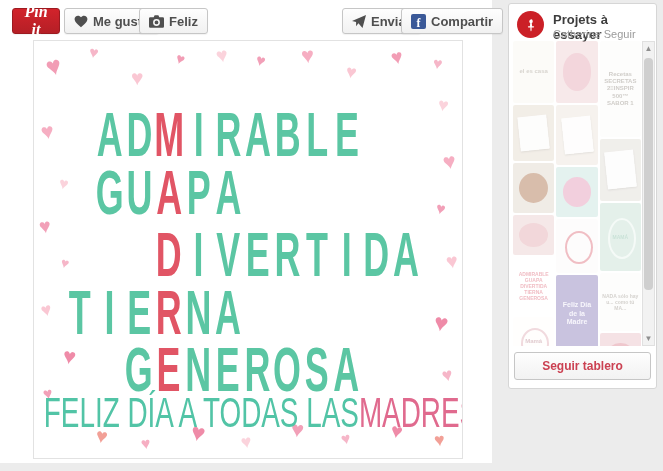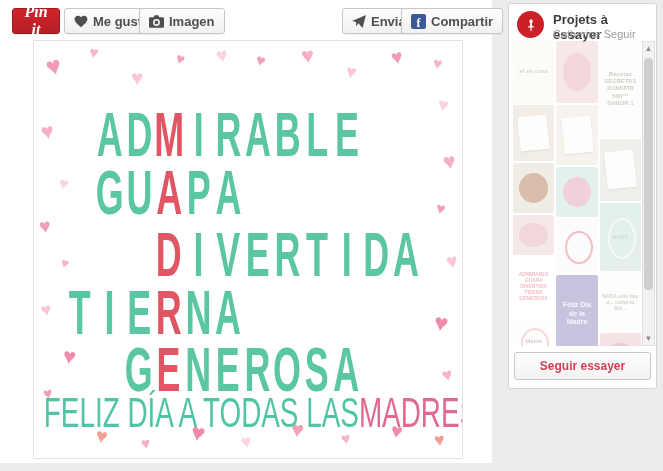--- a/index.html
+++ b/index.html
@@ -77,21 +77,21 @@
       </svg>
   </span>
   <span>Me gusta</span>
 </button>
 <button class="tb-btn btn-image">
   <span class="ic">
     <svg width="15" height="13" viewBox="0 0 24 20">
         <path fill="#4f4f4f" d="M9 0 7.5 3H2a2 2 0 0 0-2 2v13a2 2 0 0 0 2 2h20a2 2 0 0 0 2-2V5a2 2 0 0 0-2-2h-5.5L15 0H9zm3 6a5.5 5.5 0 1 1 0 11 5.5 5.5 0 0 1 0-11zm0 2.5a3 3 0 1 0 0 6 3 3 0 0 0 0-6z"></path>
       </svg>
   </span>
-  <span>Imagen</span>
+  <span>Feliz</span>
 </button>
 <button class="tb-btn btn-send">
   <span class="ic">
     <svg width="14" height="13" viewBox="0 0 24 22">
         <path fill="#4f4f4f" d="M0 10 24 0l-6 22-7-8-4 5v-7z"></path>
       </svg>
   </span>
   <span>Enviar</span>
 </button>
 <button class="tb-btn btn-share">
@@ -215,15 +215,15 @@
       </div>
     </div>
 
   <div class="scrollbar">
     <div class="sb-arrow" style="top:2px">▲</div>
     <div class="sb-thumb"></div>
     <div class="sb-arrow" style="bottom:2px">▼</div>
   </div>
 
   <button class="follow-btn">
-    <span>Seguir essayer</span>
+    <span>Seguir tablero</span>
   </button>
 </div>
 
 </body></html>

